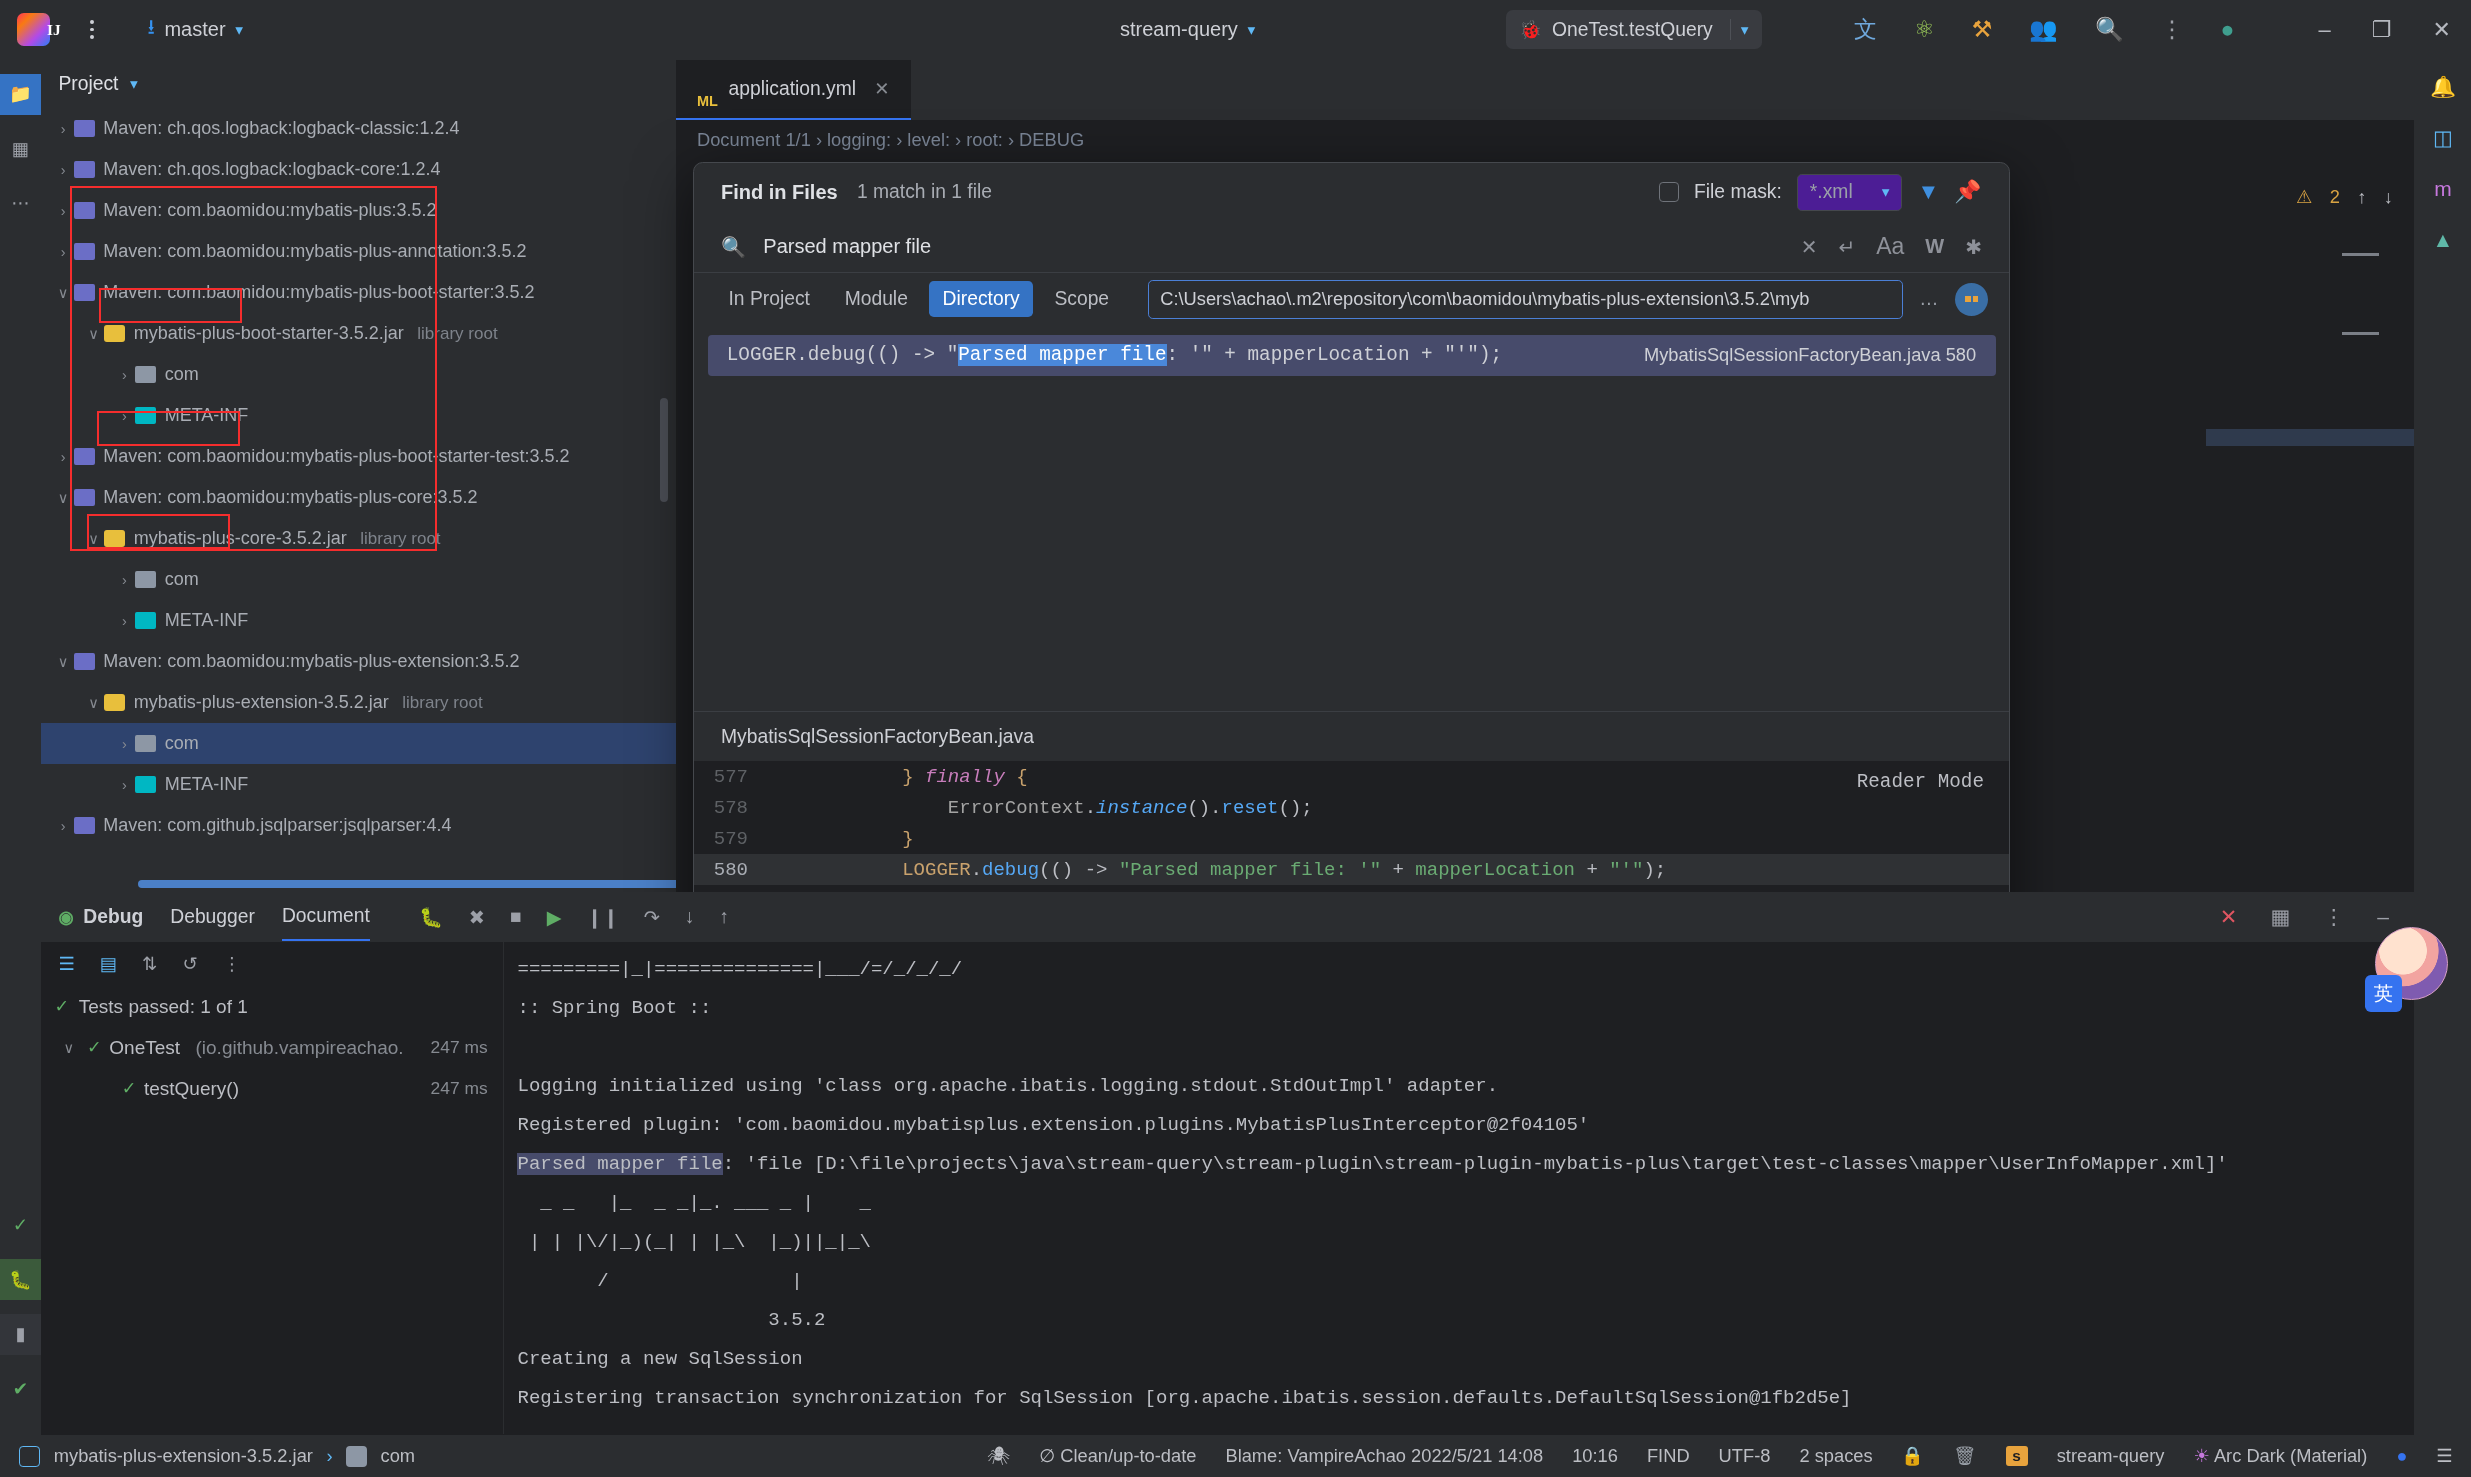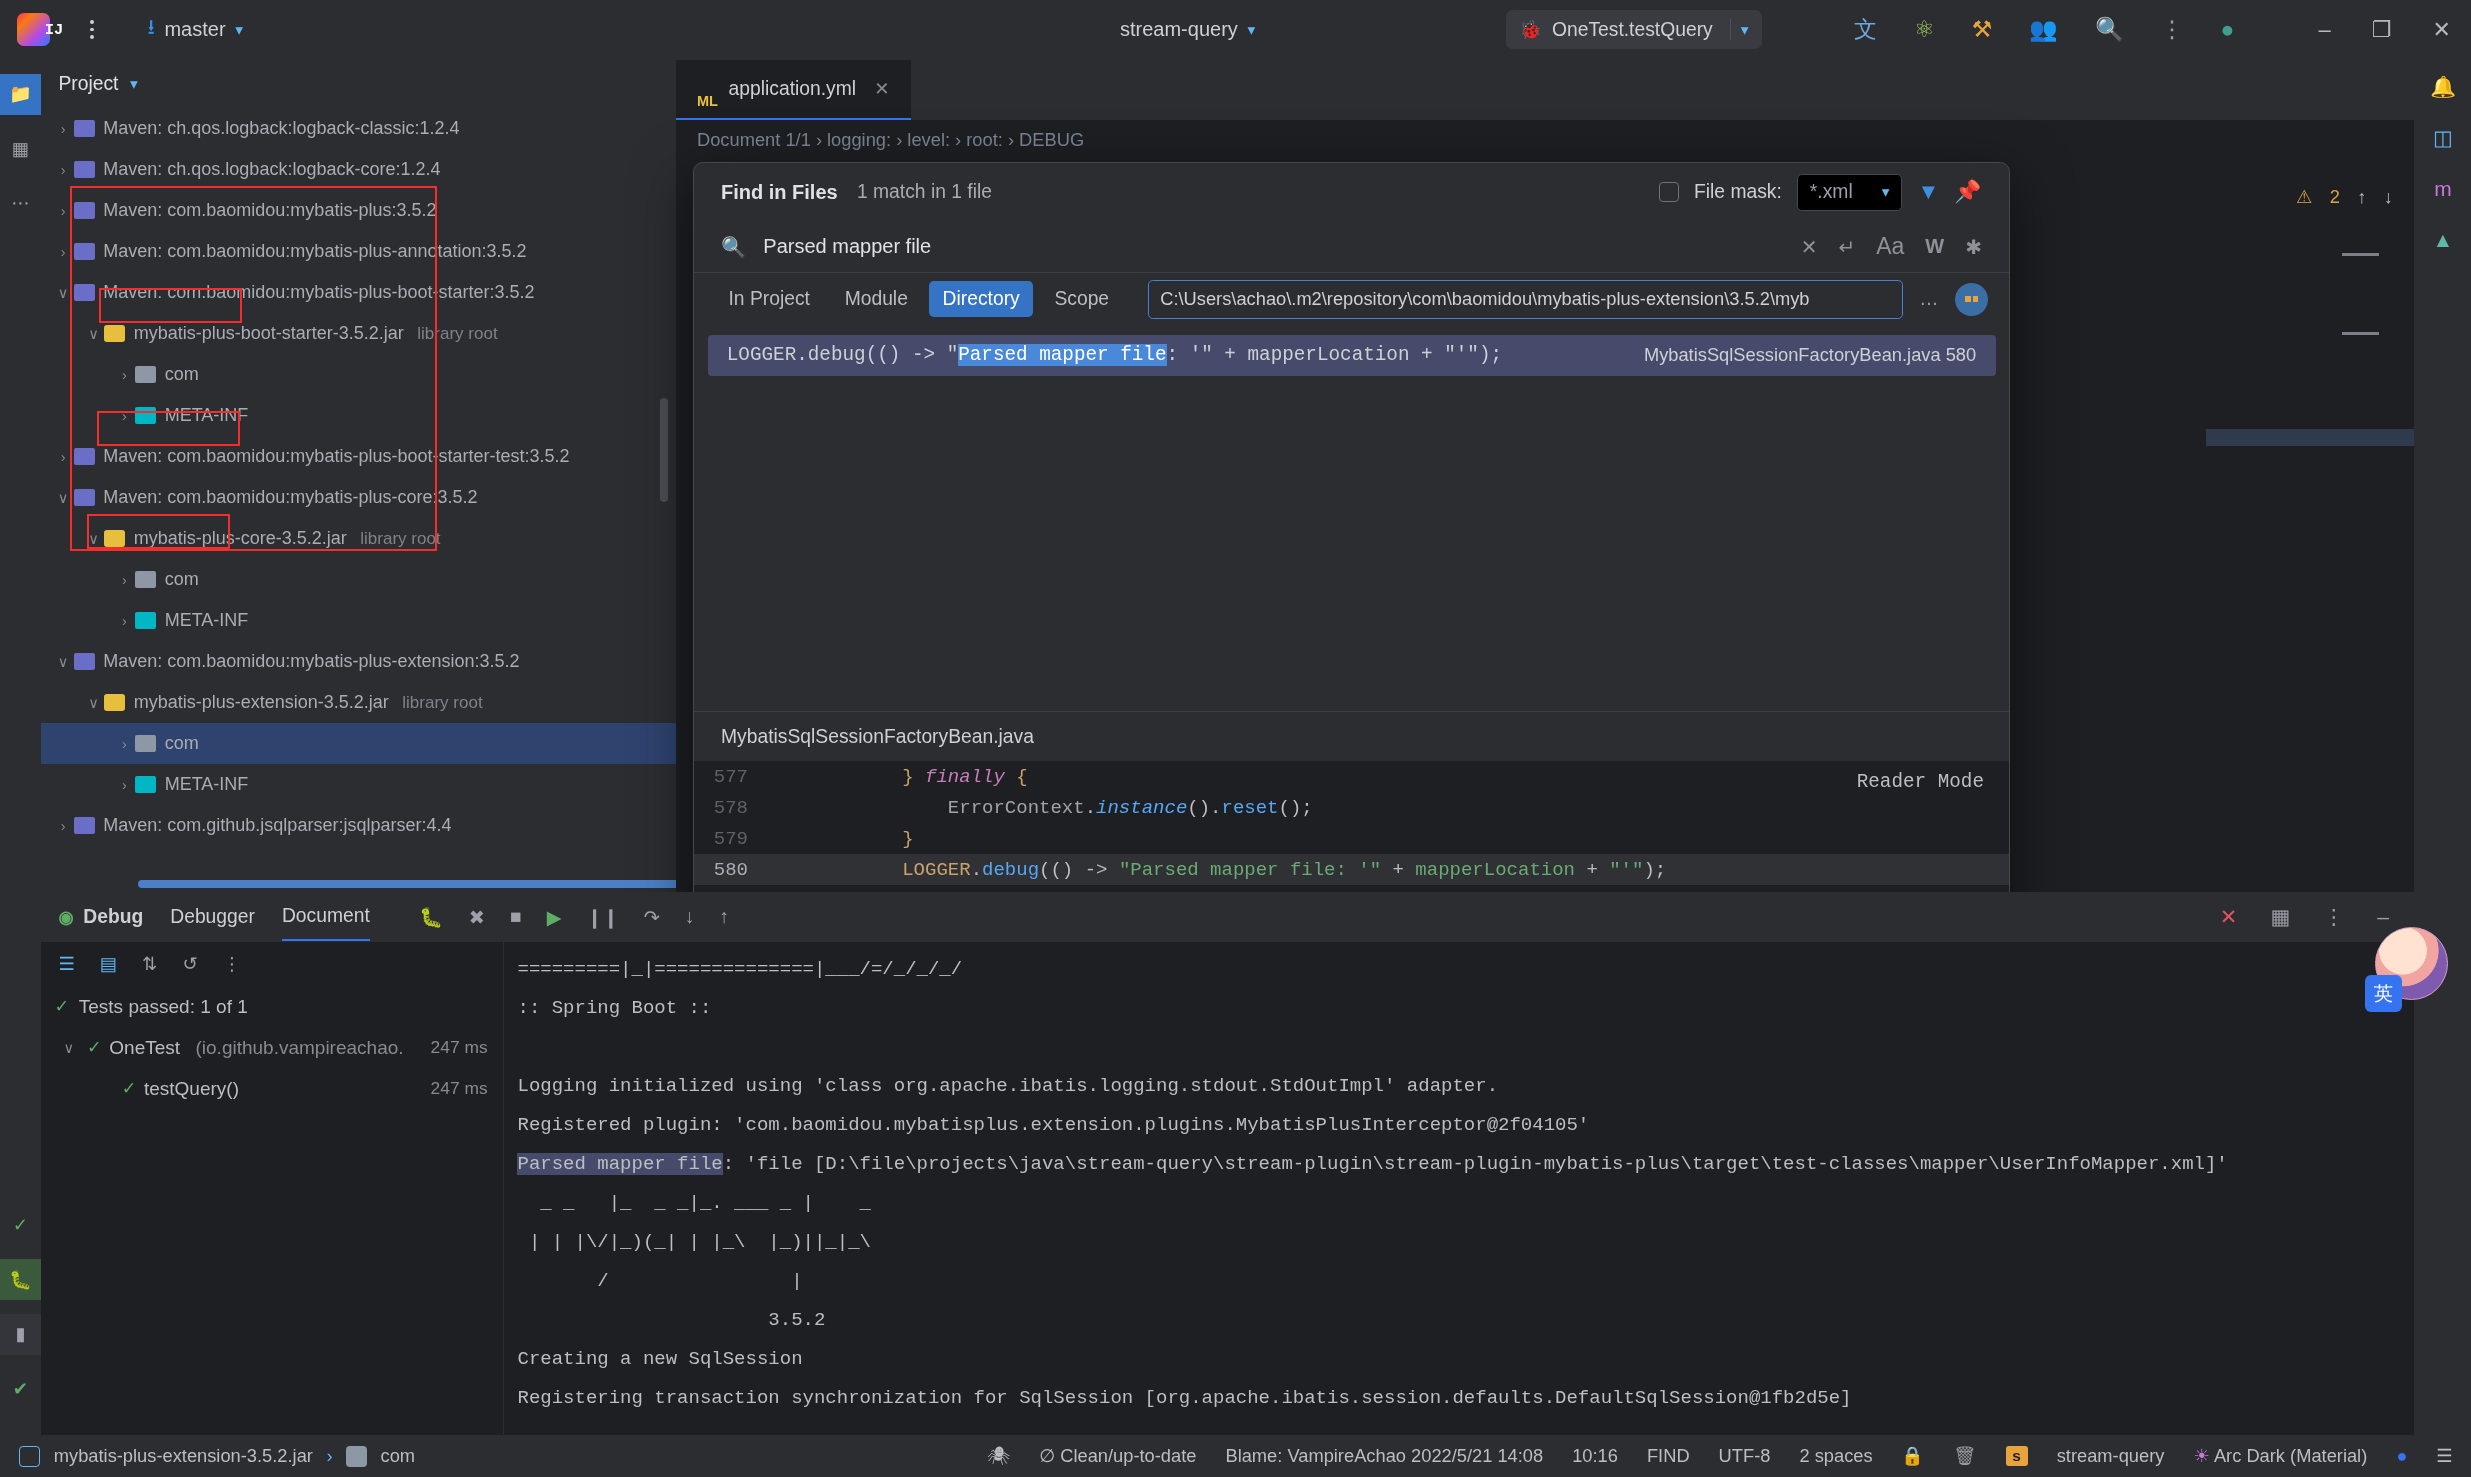--- a/index.html
+++ b/index.html
@@ -16,21 +16,21 @@
   .titlebar {
     position: absolute; top: 0; left: 0; width: 2472px; height: 60px;
     background: #2b2d30; display: flex; align-items: center;
     border-bottom: 1px solid #2b2d30;
   }
   .ij-logo {
     width: 33px; height: 33px; margin-left: 17.4px; border-radius: 6.8px;
     background: linear-gradient(135deg,#fe315d 0%,#f97a12 25%,#b24ae8 65%,#2d7df6 100%);
     display:flex; align-items:center; justify-content:center;
   }
-  .ij-logo span { color:#fff; font-size:15.4px; font-weight:bold; font-family:Liberation Mono, monospace;margin-left:40px;}
+  .ij-logo span { color:#fff; font-size:15.4px; font-weight:bold; font-family:Liberation Serif, serif;margin-left:40px;}
   .kebab { width: 29px; height: 29px; margin-left: 27px; display:flex;
            flex-direction:column; align-items:center; justify-content:center; gap:3.9px; }
   .kebab i { width: 3.9px; height: 3.9px; border-radius: 50%; background:#ced0d6; display:block; }
   .branch { display:flex; align-items:center; gap:9.7px; margin-left: 41px; font-size:20px; color:#ced0d6; }
   .branch-icon { color:#3592f0; font-size:21px; }
   .chev { color:#5fb8f5; font-size:15.4px; }
   .proj-center { position:absolute; left:1120px; display:flex; align-items:center; gap:9.7px; font-size:20px; color:#ced0d6;}
   .runconfig {
     position:absolute; left:1506px; display:flex; align-items:center; gap:9.7px;
     background:#393b40; border-radius:6.8px; height:39px; padding:0 13.5px; font-size:19.3px; color:#ced0d6;
@@ -88,21 +88,21 @@
     background:#2b2d30; border:1px solid #45484d; border-radius:9.7px;
     box-shadow:0 17.4px 58px rgba(0,0,0,.55);
   }
   .fd-head { height:58px; display:flex; align-items:center; padding:0 27px; }
   .fd-title { font-size:20px; font-weight:bold; color:#dfe1e5; }
   .fd-count { font-size:19.3px; color:#a9adb4; margin-left:19.3px; }
   .fd-mask { margin-left:auto; display:flex; align-items:center; gap:15.4px; }
   .cbx { width:20px; height:20px; border:1.9px solid #6f737a; border-radius:3.9px; background:transparent; display:inline-block;}
   .cbx.on { background:#3573f0; border-color:#3573f0; position:relative;}
   .cbx.on:after{content:"✓"; position:absolute; left:2.9px; top:-2.9px; color:#fff; font-size:16.4px;}
-  .maskcombo { background:#000000; border:1px solid #45484d; border-radius:4.8px; height:37px;
+  .maskcombo { background:#4c1d95; border:1px solid #45484d; border-radius:4.8px; height:37px;
                display:flex; align-items:center; padding:0 11.6px; gap:29px; font-size:19.3px; color:#9aa0a8;}
   .fd-searchrow { height:52px; display:flex; align-items:center; padding:0 27px; gap:17.4px;
                   border-bottom:1px solid #3b3e43;}
   .fd-searchrow .q { color:#9aa0a8; font-size:20px;}
   .fd-query { font-size:20px; color:#dfe1e5; flex:1; }
   .fd-acts { display:flex; align-items:center; gap:21px; font-size:20px; color:#8e9199;}
   .fd-scoperow { height:52px; display:flex; align-items:center; padding:0 21px; gap:7.7px; }
   .scopetab { font-size:19.3px; color:#bcbec4; padding:6.8px 13.5px; border-radius:4.8px; }
   .scopetab.sel { background:#3573c4; color:#fff; }
   .pathfield { flex:1; margin-left:17.4px; height:39px; background:#2b2d30; border:1px solid #5a6craps;

